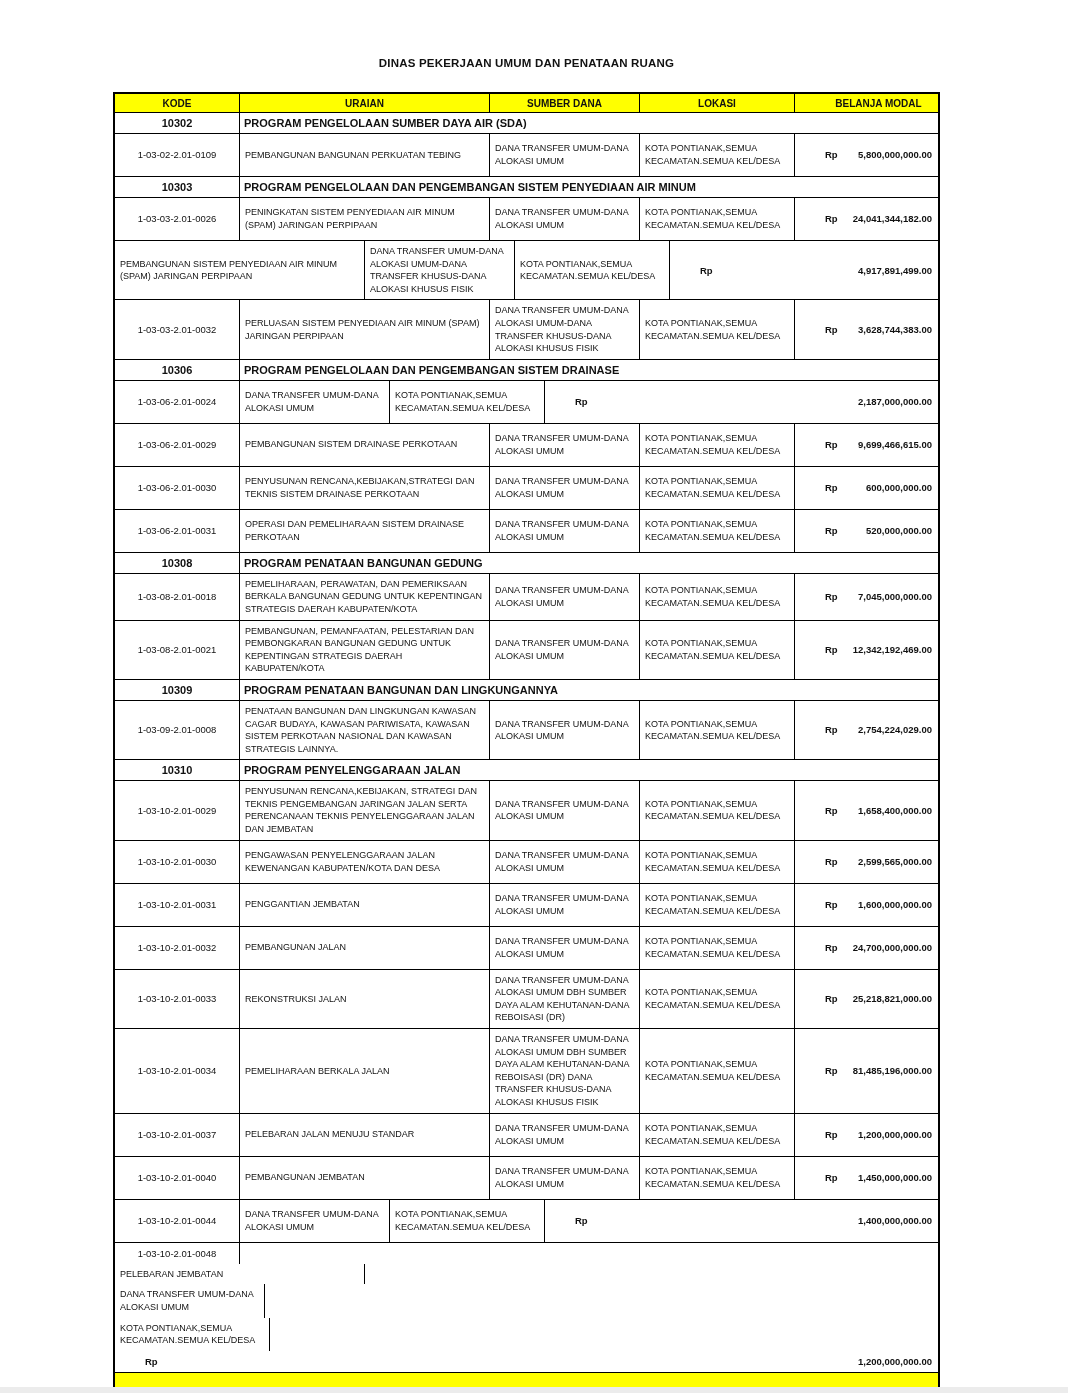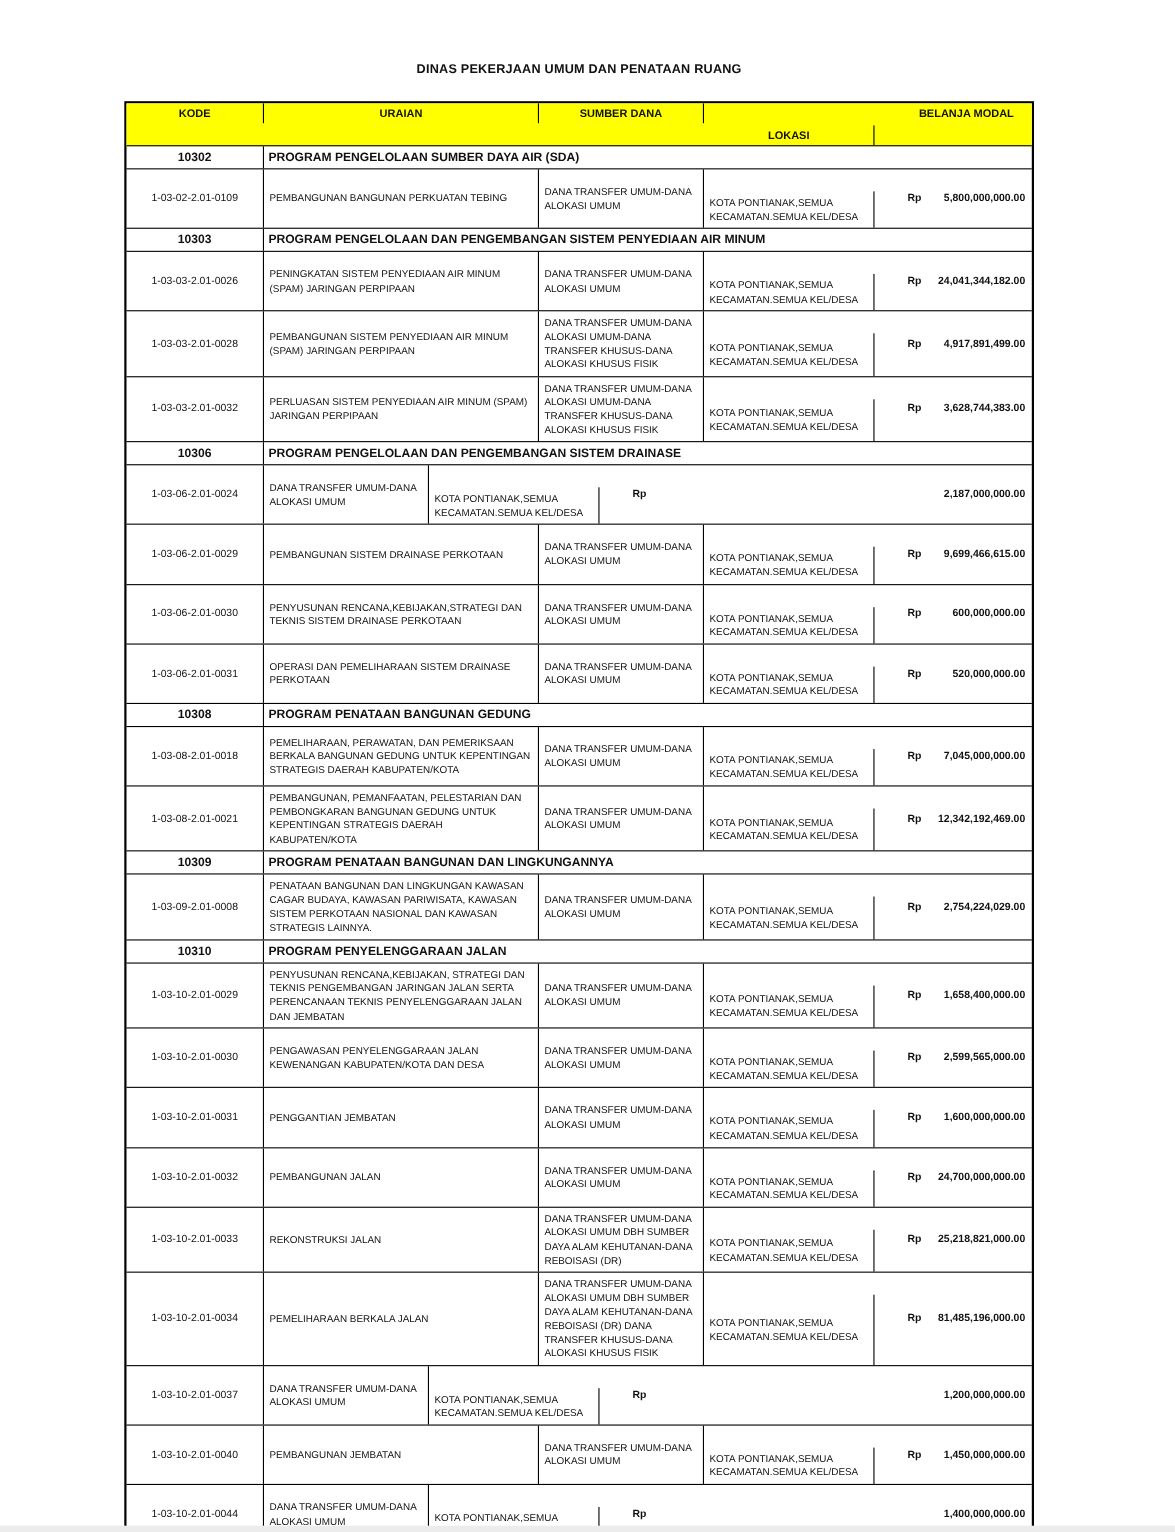--- a/index.html
+++ b/index.html
@@ -16,21 +16,21 @@
     border:2px solid #000; box-sizing:border-box; background:#fff;
   }
   .tr { display:flex; border-bottom:1px solid #000; align-items:stretch; }
   .tr:last-child { border-bottom:none;flex-direction:column; }
   .td { border-right:1px solid #000; box-sizing:border-box; }
   .td:last-child { border-right:none; }
 
   .c-kode    { width:125px; flex:none; }
   .c-uraian  { width:250px; flex:none; }
   .c-sumber  { width:150px; flex:none; }
-  .c-lokasi  { width:155px; flex:none;margin-top:20px; }
+  .c-lokasi  { width:155px; flex:none; }
   .c-belanja { flex:1;margin-left:24px; }
   .c-rest    { flex:1; }
 
   
   .head { background:#FFFF00; }
   .head .td {
     display:flex; align-items:center; justify-content:center;
     height:18px; font-weight:bold; font-size:10px;
   }
 
@@ -105,21 +105,20 @@
     <div class="td c-kode">1-03-03-2.01-0026</div>
     <div class="td c-uraian">PENINGKATAN SISTEM PENYEDIAAN AIR MINUM (SPAM) JARINGAN PERPIPAAN</div>
     <div class="td c-sumber">DANA TRANSFER UMUM-DANA ALOKASI UMUM</div>
     <div class="td c-lokasi">KOTA PONTIANAK,SEMUA KECAMATAN.SEMUA KEL/DESA</div>
     <div class="td c-belanja">
       <span class="rp">Rp</span>
       <span class="amt">24,041,344,182.00</span>
     </div>
   </div>
         <div class="tr item">
-    <div class="td c-kode">1-03-03-2.01-0028</div>
     <div class="td c-uraian">PEMBANGUNAN SISTEM PENYEDIAAN AIR MINUM (SPAM) JARINGAN PERPIPAAN</div>
     <div class="td c-sumber">DANA TRANSFER UMUM-DANA ALOKASI UMUM-DANA TRANSFER KHUSUS-DANA ALOKASI KHUSUS FISIK</div>
     <div class="td c-lokasi">KOTA PONTIANAK,SEMUA KECAMATAN.SEMUA KEL/DESA</div>
     <div class="td c-belanja">
       <span class="rp">Rp</span>
       <span class="amt">4,917,891,499.00</span>
     </div>
   </div>
         <div class="tr item">
     <div class="td c-kode">1-03-03-2.01-0032</div>
@@ -271,20 +270,21 @@
     <div class="td c-uraian">PEMELIHARAAN BERKALA JALAN</div>
     <div class="td c-sumber">DANA TRANSFER UMUM-DANA ALOKASI UMUM DBH SUMBER DAYA ALAM KEHUTANAN-DANA REBOISASI (DR) DANA TRANSFER KHUSUS-DANA ALOKASI KHUSUS FISIK</div>
     <div class="td c-lokasi">KOTA PONTIANAK,SEMUA KECAMATAN.SEMUA KEL/DESA</div>
     <div class="td c-belanja">
       <span class="rp">Rp</span>
       <span class="amt">81,485,196,000.00</span>
     </div>
   </div>
         <div class="tr item">
     <div class="td c-kode">1-03-10-2.01-0037</div>
+    <div class="td c-uraian">PELEBARAN JALAN MENUJU STANDAR</div>
     <div class="td c-sumber">DANA TRANSFER UMUM-DANA ALOKASI UMUM</div>
     <div class="td c-lokasi">KOTA PONTIANAK,SEMUA KECAMATAN.SEMUA KEL/DESA</div>
     <div class="td c-belanja">
       <span class="rp">Rp</span>
       <span class="amt">1,200,000,000.00</span>
     </div>
   </div>
         <div class="tr item">
     <div class="td c-kode">1-03-10-2.01-0040</div>
     <div class="td c-uraian">PEMBANGUNAN JEMBATAN</div>

